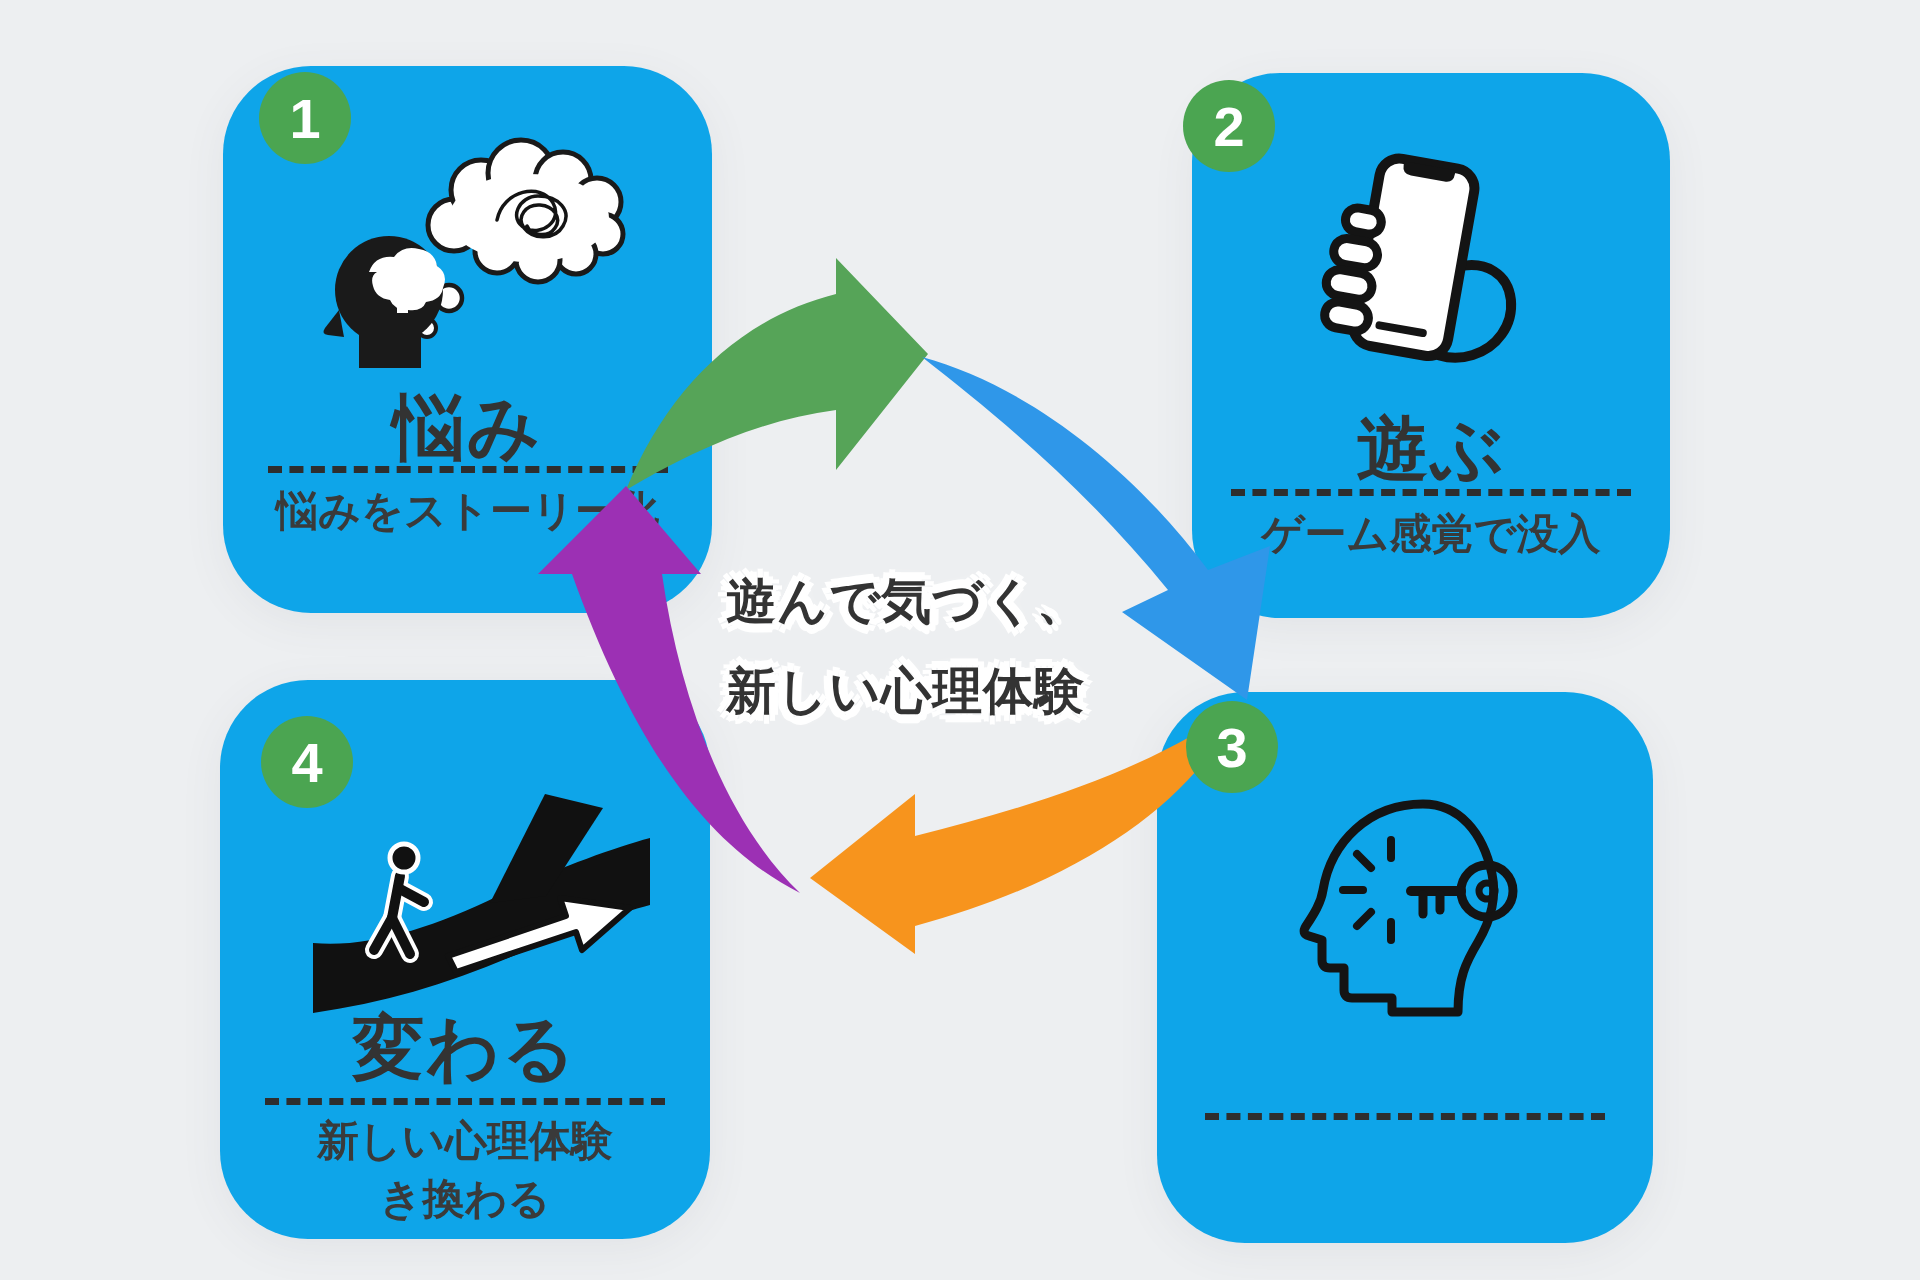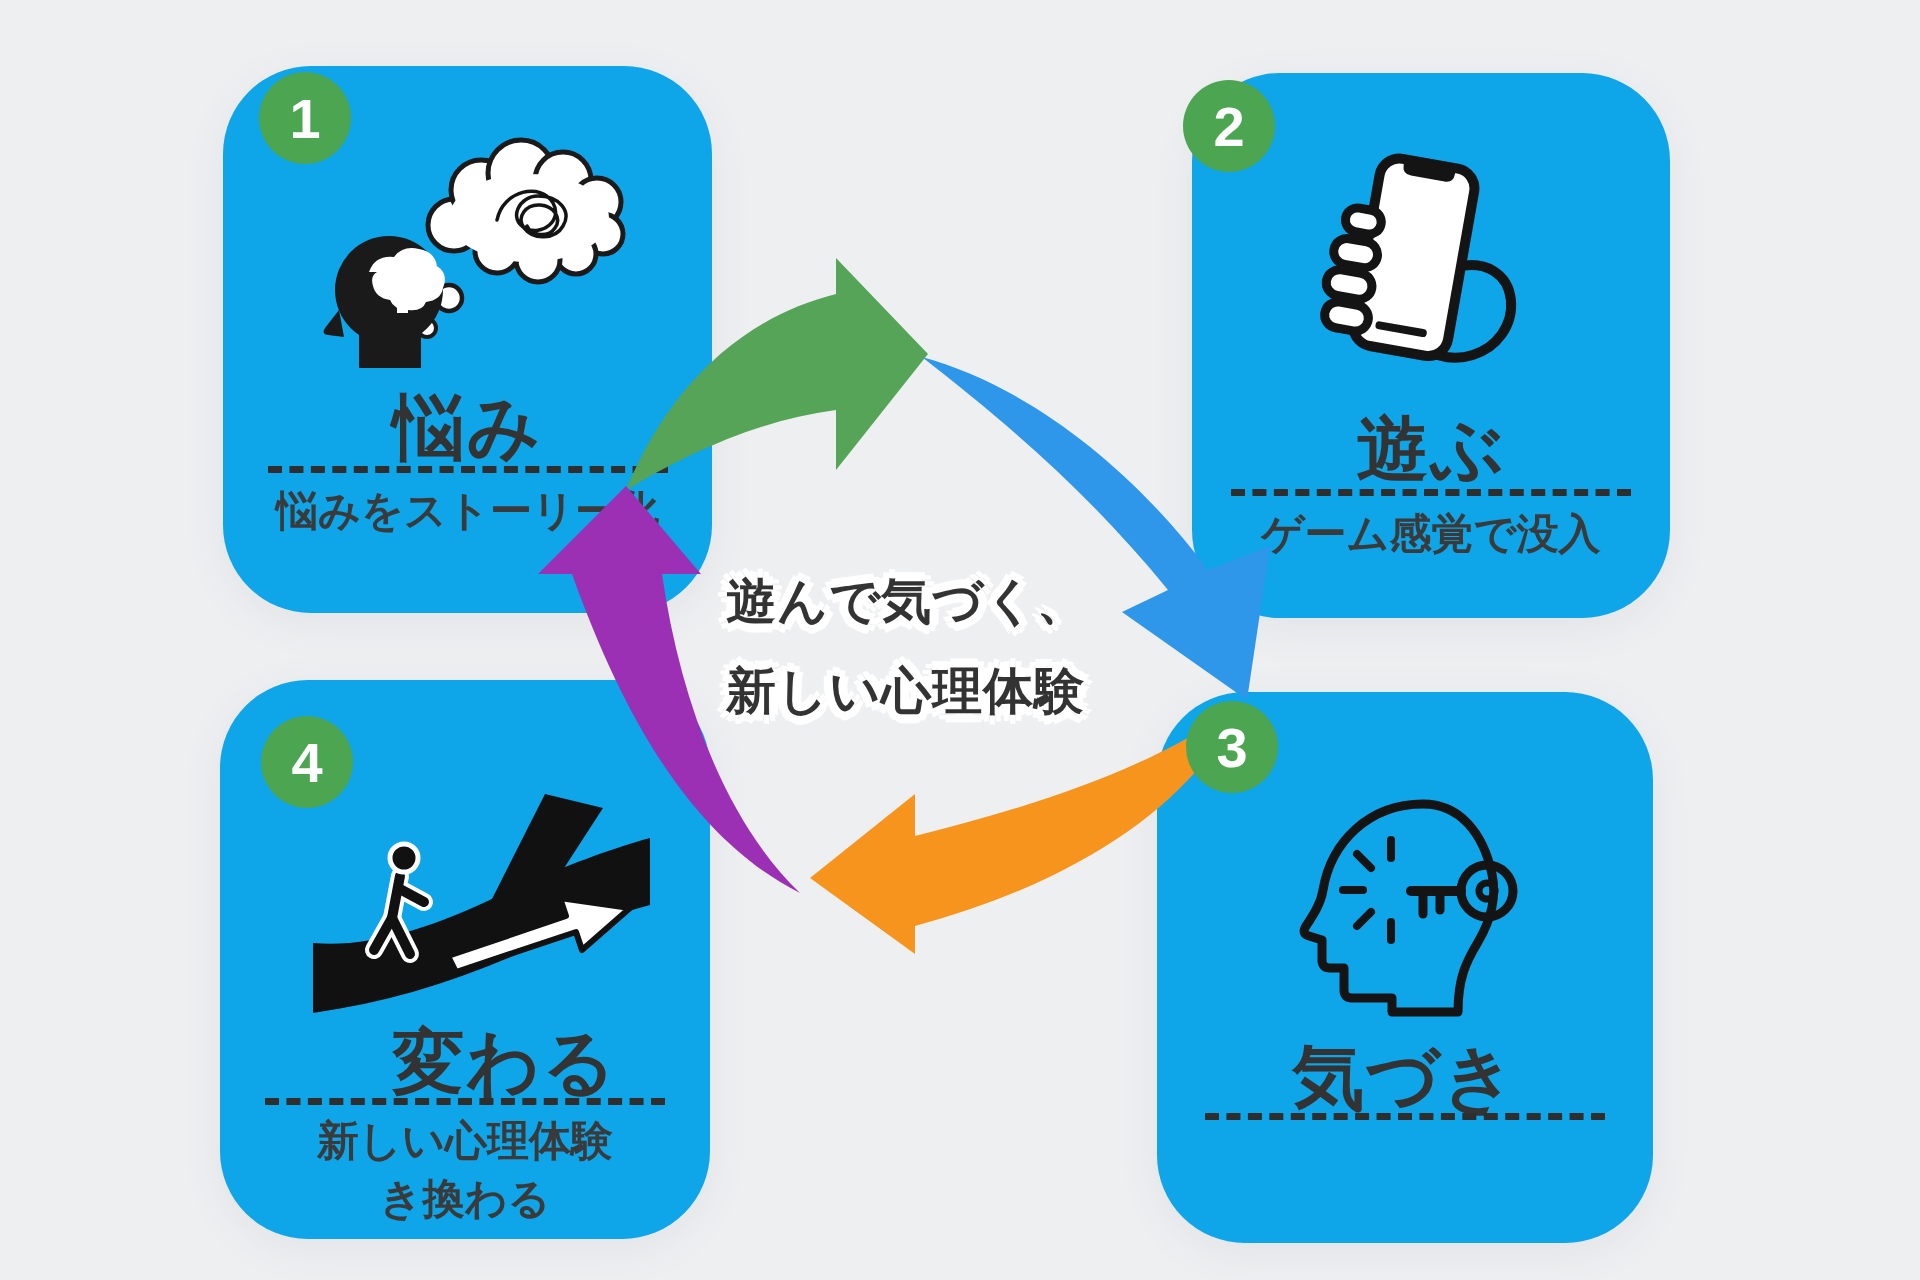--- a/index.html
+++ b/index.html
@@ -118,21 +118,20 @@
         <line x1="98" y1="124" x2="84" y2="138"></line>
         <line x1="118" y1="134" x2="118" y2="152"></line>
       </g>
 
       <circle cx="214" cy="103" r="26" class="ic-stroke" stroke-width="9" fill="#ffffff"></circle>
       <circle cx="214" cy="103" r="8" class="ic-stroke" stroke-width="7"></circle>
       <line x1="188" y1="103" x2="138" y2="103" class="ic-stroke" stroke-width="10"></line>
       <line x1="150" y1="107" x2="150" y2="126" class="ic-stroke" stroke-width="9"></line>
       <line x1="167" y1="107" x2="167" y2="122" class="ic-stroke" stroke-width="9"></line>
     </svg>
-    <div class="title" style="top:338px;">気づき</div>
     <div class="dash" style="top:421px;"></div>
   </div>
 
   <div class="card" style="left:220px;top:680px;width:490px;height:559px;">
     <svg class="icon" style="left:78px;top:108px;width:360px;height:240px;" viewBox="0 0 360 240">
 
       <path d="M15 225 C 85 215 150 196 215 168 C 270 145 320 125 352 117 L 352 50 C 315 60 260 80 200 108 C 135 140 70 160 15 155 Z" fill="#111111"></path>
 
       <path d="M192 115 L 247 6 L 305 20 L 248 108 Z" fill="#111111"></path>
 
@@ -145,21 +144,21 @@
         <line x1="94" y1="130" x2="76" y2="162"></line>
       </g>
       <g stroke="#111111" stroke-width="10" stroke-linecap="round" fill="none">
         <line x1="102" y1="88" x2="94" y2="130"></line>
         <line x1="100" y1="100" x2="126" y2="114"></line>
         <line x1="94" y1="130" x2="112" y2="166"></line>
         <line x1="94" y1="130" x2="76" y2="162"></line>
       </g>
       <circle cx="106" cy="70" r="14" fill="#111111" stroke="#ffffff" stroke-width="5"></circle>
     </svg>
-    <div class="title" style="top:335px;padding-left:40px;">変わる</div>
+    <div class="title" style="top:321px;">変わる</div>
     <div class="dash" style="top:418px;"></div>
     <div class="subtitle" style="top:432px;">
       <span>新しい心理体験</span><br>
       <span>き換わる</span>
     </div>
   </div>
 
   <svg class="cycle" viewBox="0 0 1920 1280">
 
     <path d="M626 490 C 668 388 740 318 836 294 L 836 258 L 928 354 L 836 470 L 836 410 C 760 420 690 452 626 490 Z" fill="#56A458"></path>

